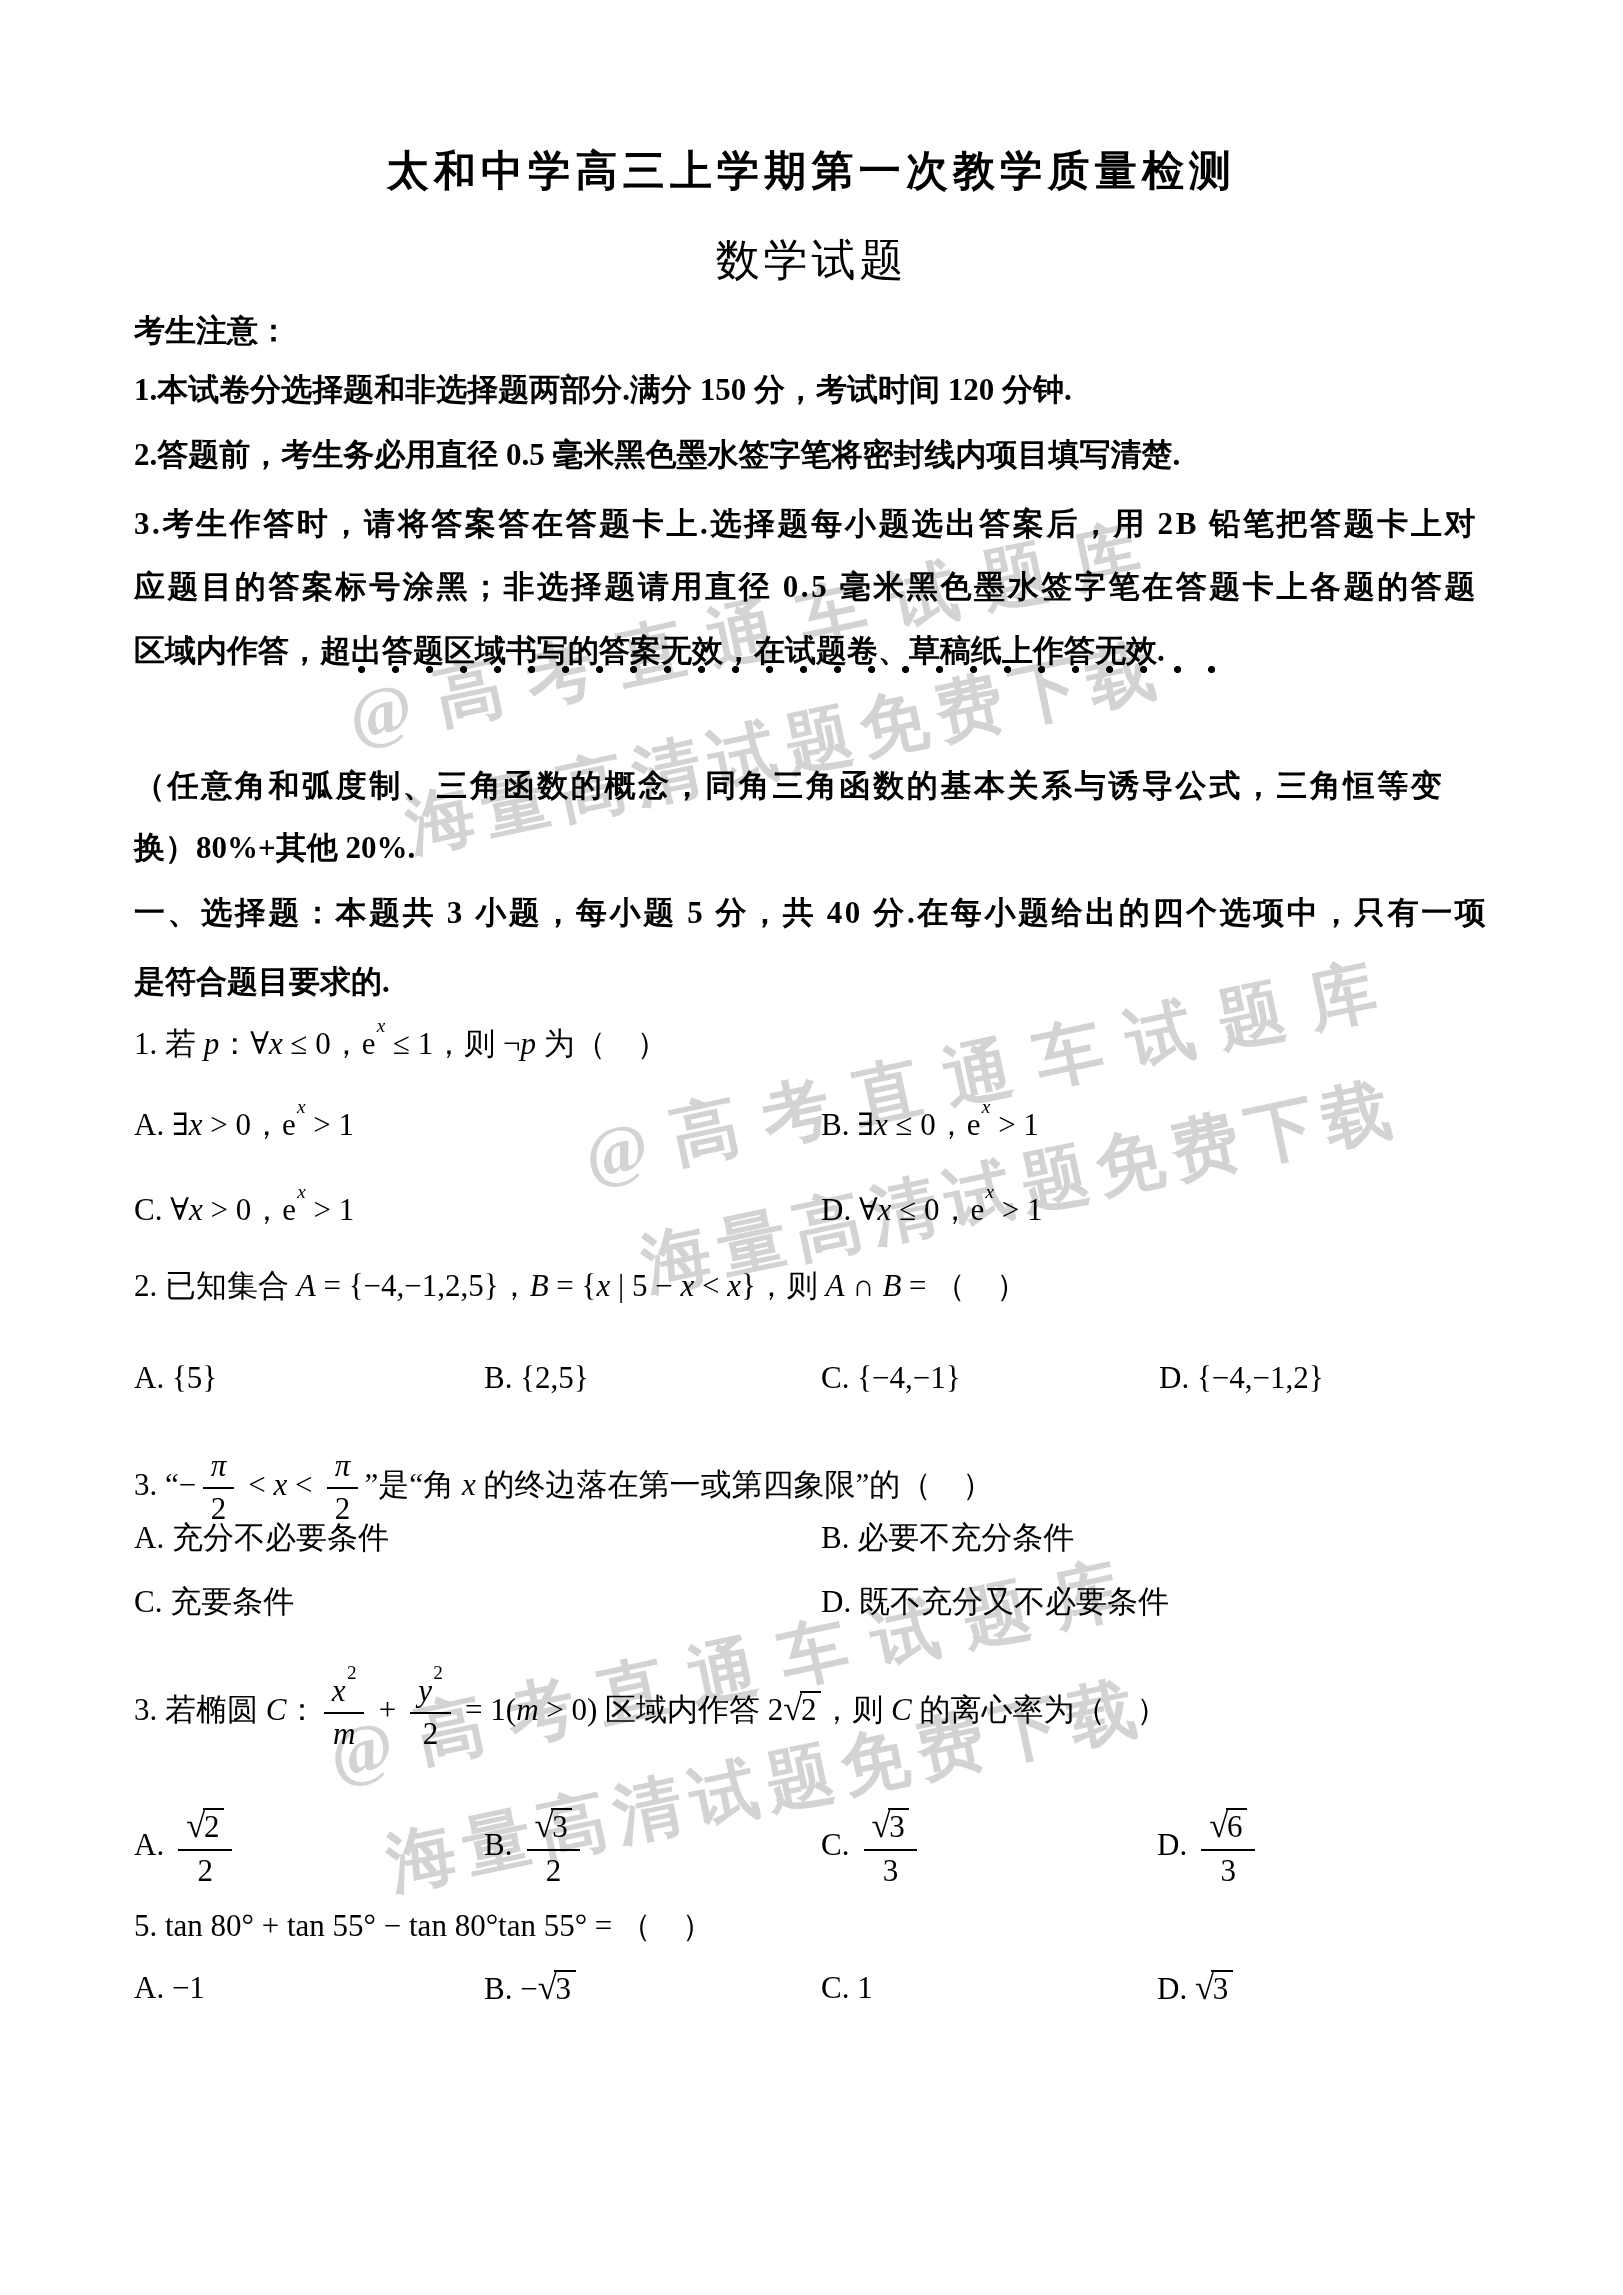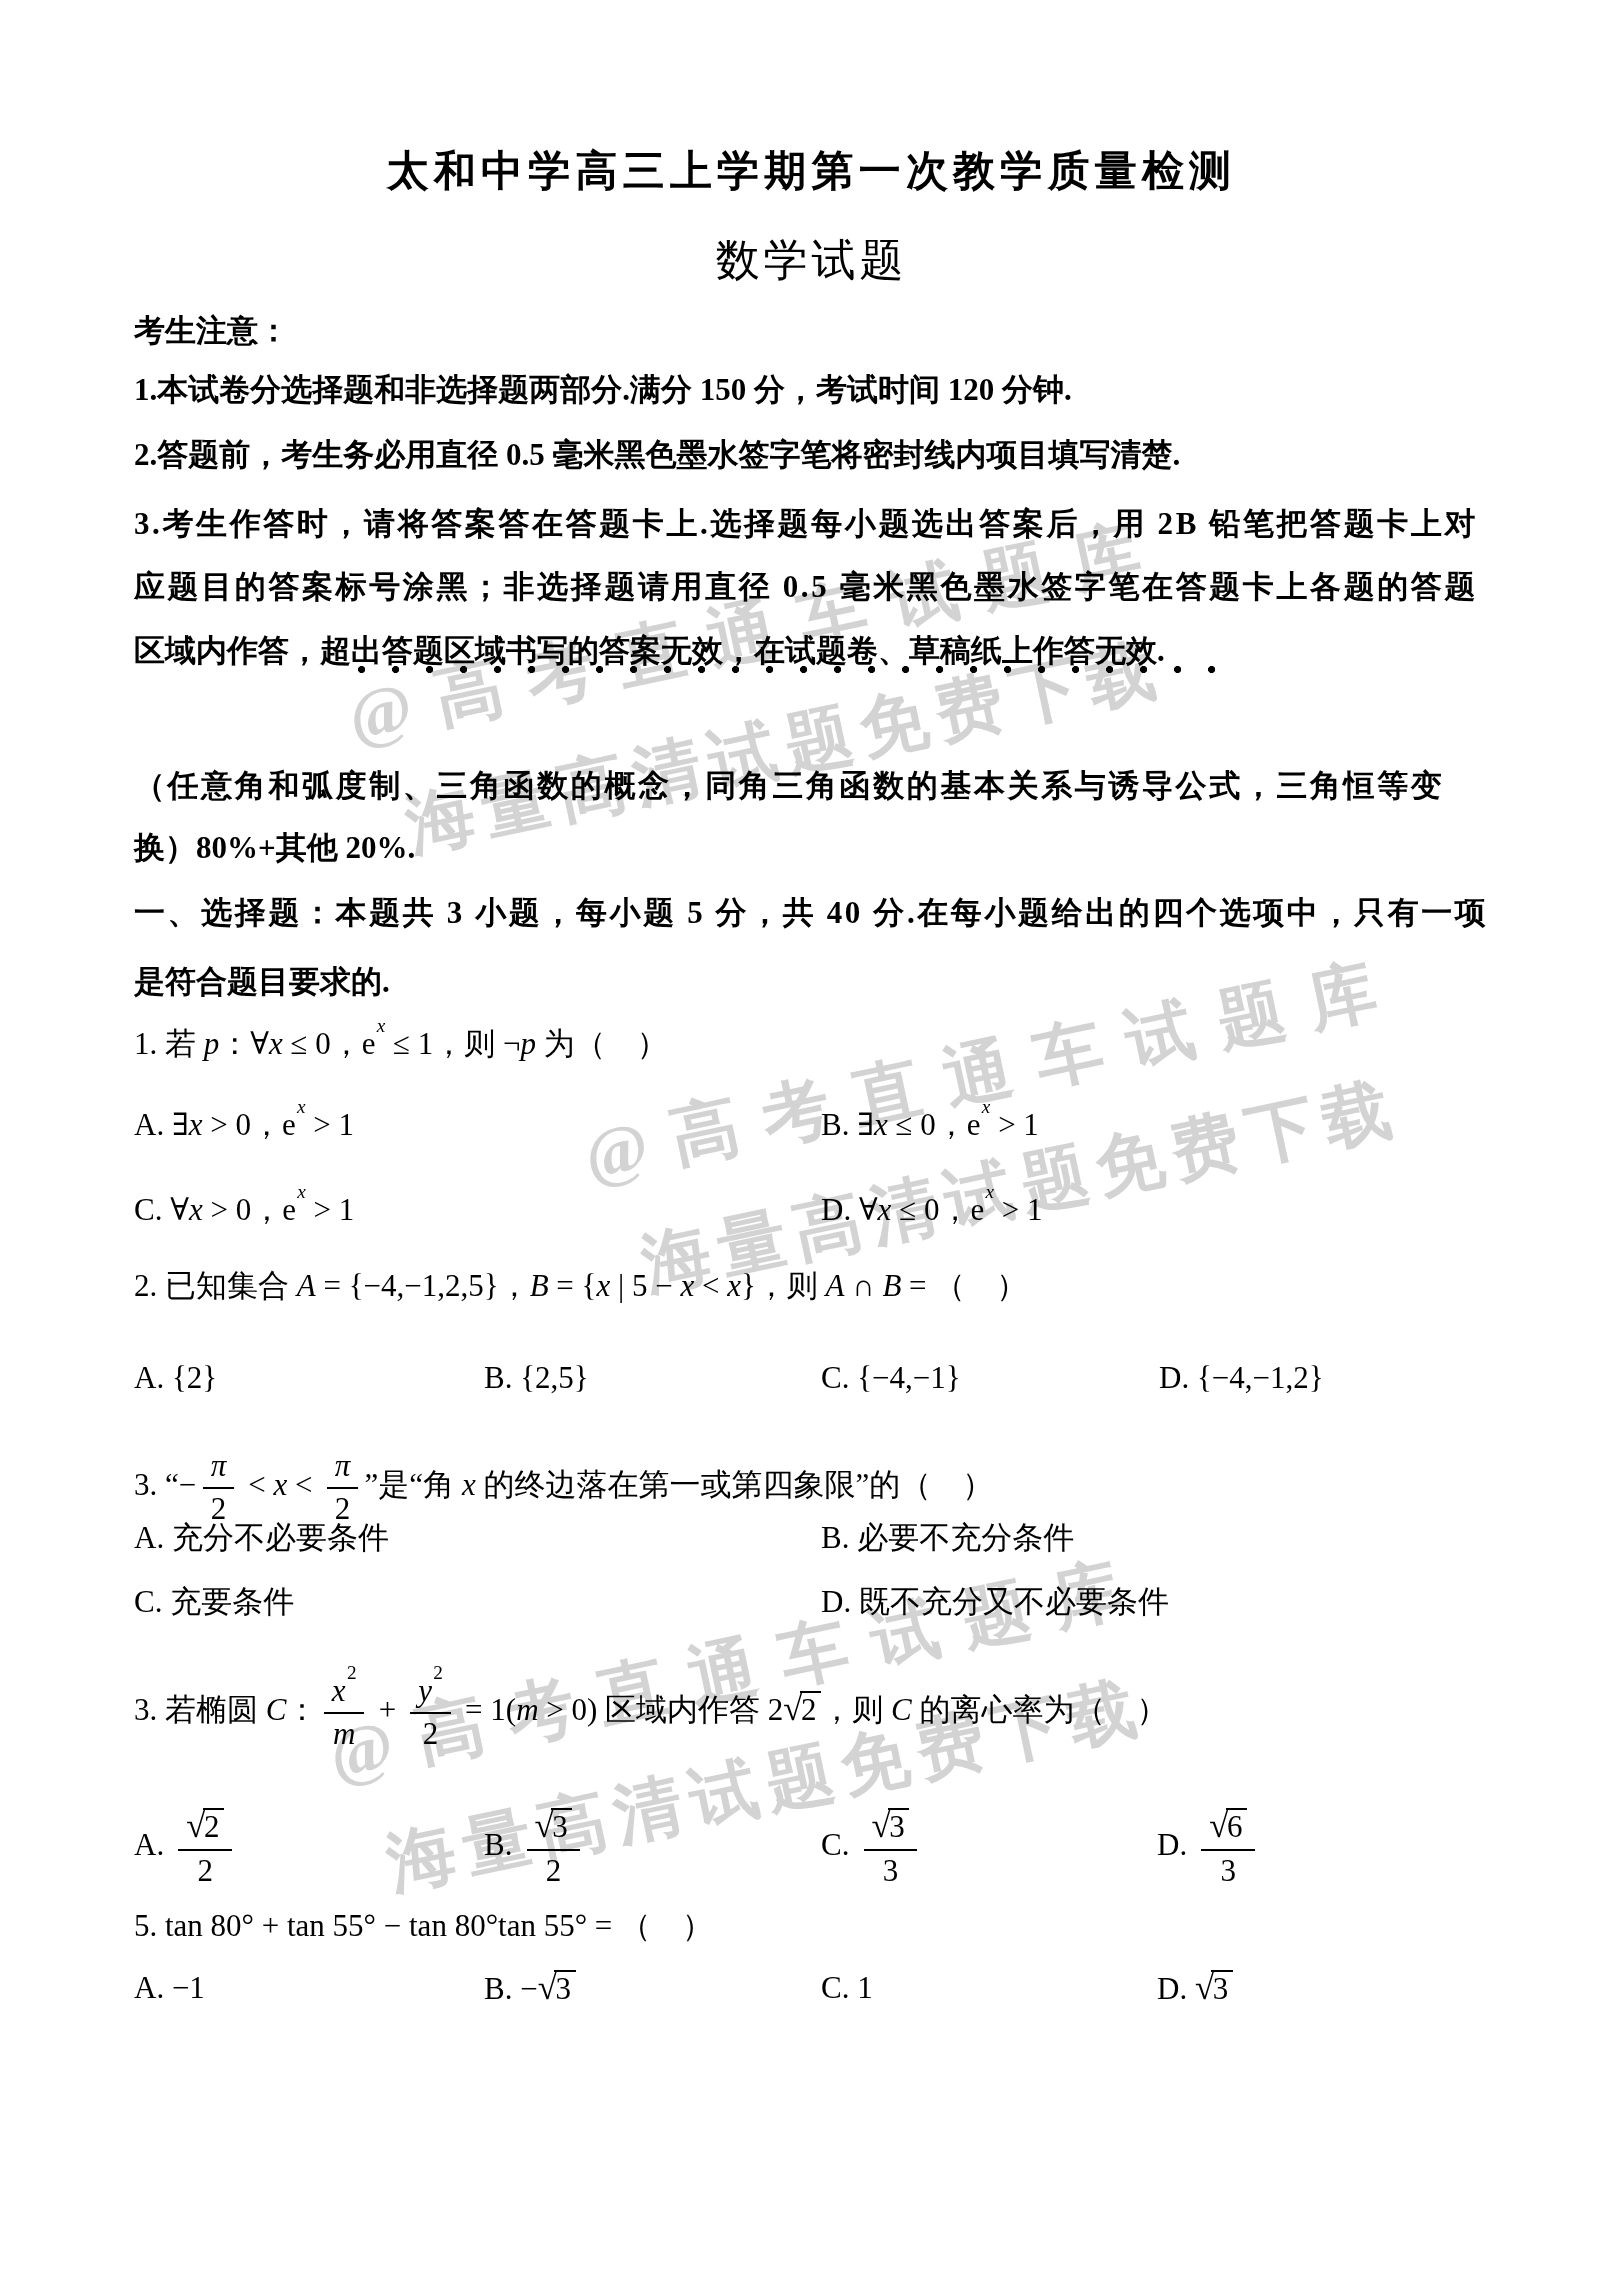--- a/index.html
+++ b/index.html
@@ -105,21 +105,21 @@
   <div class="line b js" style="left:134px;top:892px;">一、选择题：本题共 3 小题，每小题 5 分，共 40 分.在每小题给出的四个选项中，只有一项</div>
   <div class="line b" style="left:134px;top:961px;">是符合题目要求的.</div>
 
   <div class="line" style="left:134px;top:1023px;"><span class="cjk">1. 若 </span><span class="it">p</span><span class="cjk">：</span><span class="rm">∀</span><span class="it">x</span><span class="rm"> ≤ 0</span><span class="cjk">，</span><span class="pw"><span class="rm">e</span><sup class="it">x</sup></span><span class="rm"> ≤ 1</span><span class="cjk">，则 </span><span class="rm">¬</span><span class="it">p</span><span class="cjk"> 为（　）</span></div>
   <div class="line" style="left:134px;top:1104px;"><span class="rm">A. ∃</span><span class="it">x</span><span class="rm"> &gt; 0</span><span class="cjk">，</span><span class="pw"><span class="rm">e</span><sup class="it">x</sup></span><span class="rm"> &gt; 1</span></div>
   <div class="line" style="left:821px;top:1104px;"><span class="rm">B. ∃</span><span class="it">x</span><span class="rm"> ≤ 0</span><span class="cjk">，</span><span class="pw"><span class="rm">e</span><sup class="it">x</sup></span><span class="rm"> &gt; 1</span></div>
   <div class="line" style="left:134px;top:1189px;"><span class="rm">C. ∀</span><span class="it">x</span><span class="rm"> &gt; 0</span><span class="cjk">，</span><span class="pw"><span class="rm">e</span><sup class="it">x</sup></span><span class="rm"> &gt; 1</span></div>
   <div class="line" style="left:821px;top:1189px;"><span class="rm">D. ∀</span><span class="it">x</span><span class="rm"> ≤ 0</span><span class="cjk">，</span><span class="pw"><span class="rm">e</span><sup class="it">x</sup></span><span class="rm"> &gt; 1</span></div>
 
   <div class="line" style="left:134px;top:1265px;"><span class="cjk">2. 已知集合 </span><span class="it">A</span><span class="rm"> = {−4,−1,2,5}</span><span class="cjk">，</span><span class="it">B</span><span class="rm"> = {</span><span class="it">x</span><span class="rm"> | 5 − </span><span class="it">x</span><span class="rm"> &lt; </span><span class="it">x</span><span class="rm">}</span><span class="cjk">，则 </span><span class="it">A</span><span class="rm"> ∩ </span><span class="it">B</span><span class="rm"> = </span><span class="cjk">（　）</span></div>
-  <div class="line" style="left:134px;top:1357px;"><span class="rm">A. {2}</span></div>
+  <div class="line" style="left:134px;top:1357px;"><span class="rm">A. {5}</span></div>
   <div class="line" style="left:484px;top:1357px;"><span class="rm">B. {2,5}</span></div>
   <div class="line" style="left:821px;top:1357px;"><span class="rm">C. {−4,−1}</span></div>
   <div class="line" style="left:1159px;top:1357px;"><span class="rm">D. {−4,−1,2}</span></div>
 
   <div class="line" style="left:134px;top:1449px;"><span class="cjk">3. “</span><span class="rm">−</span><span class="frac">
         <span class="num"><span class="it">π</span></span>
         <span class="den"><span class="rm">2</span></span>
       </span><span class="rm"> &lt; </span><span class="it">x</span><span class="rm"> &lt; </span><span class="frac">
         <span class="num"><span class="it">π</span></span>
         <span class="den"><span class="rm">2</span></span>

